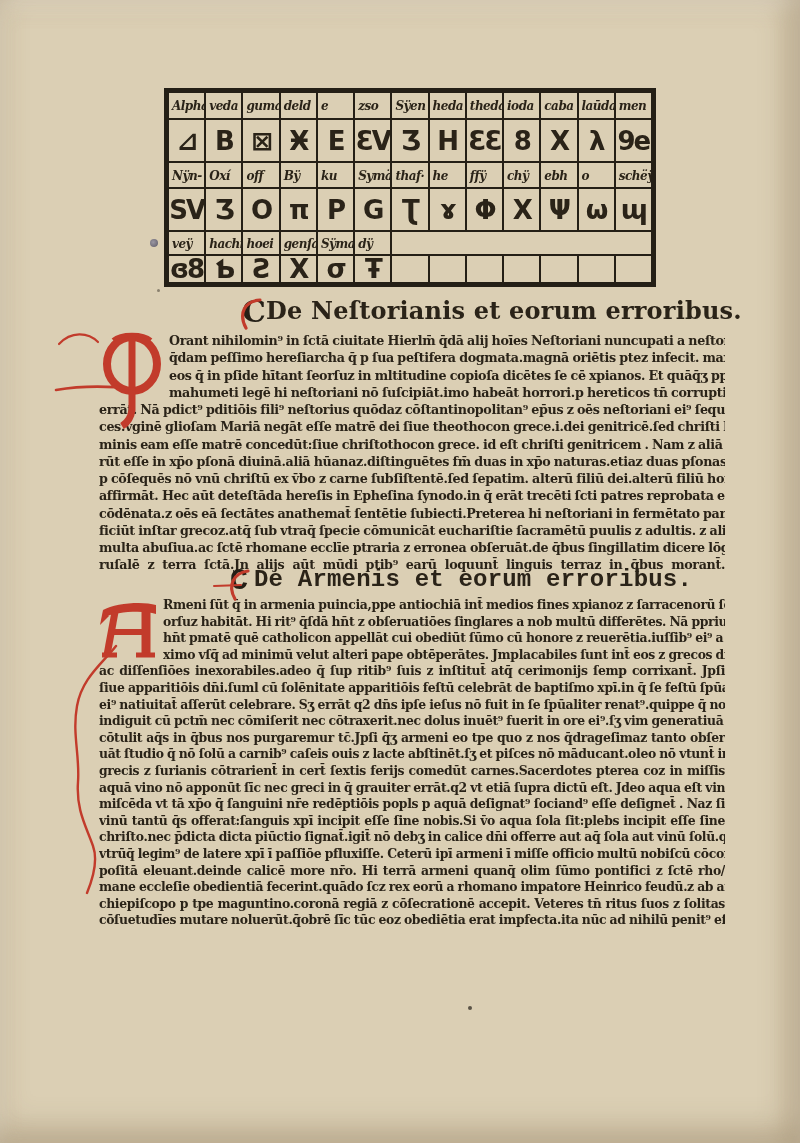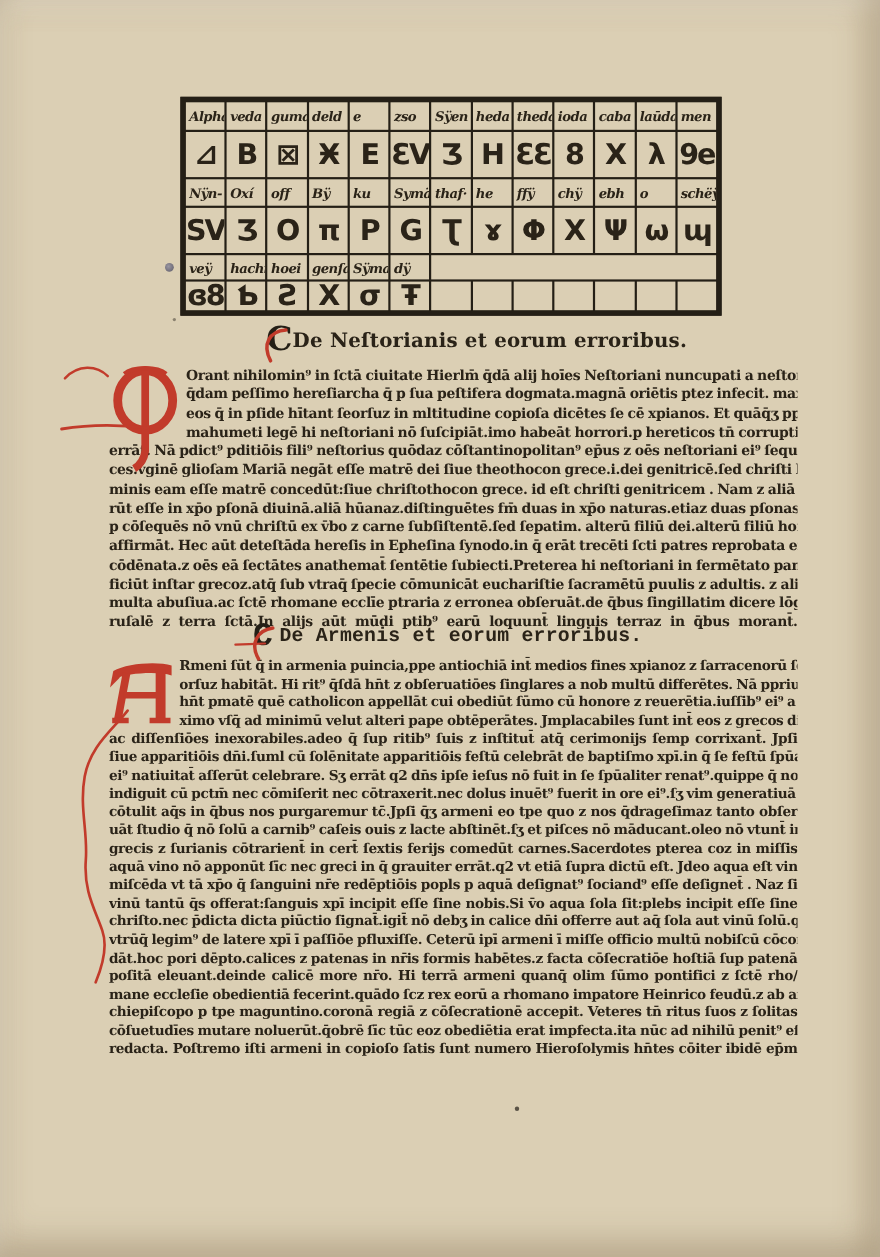--- a/index.html
+++ b/index.html
@@ -16,21 +16,21 @@
   
   .alpha-table{position:absolute;left:164px;top:88px;width:492px;height:199px;
     box-sizing:border-box;border:5px solid #241f16;background:#241f16;
     display:grid;grid-template-columns:repeat(13,1fr);grid-template-rows:25px 41px 24px 41px 22px 1fr;gap:2px;}
   .cell{background:#dbcfb4;overflow:hidden;display:flex;align-items:center;}
   .cell.names{font-size:12px;font-weight:bold;padding:1px 0 0 3px;letter-spacing:-0.5px;justify-content:flex-start;font-style:italic;}
   .cell.glyphs{font-family:"DejaVu Sans",sans-serif;font-size:26px;font-weight:bold;justify-content:center;letter-spacing:-2px;}
   
   .heading{position:absolute;white-space:nowrap;font-weight:bold;}
   .heading .pilcrow{position:relative;display:inline-block;width:24px;font-size:30px;line-height:26px;vertical-align:-3px;color:#241f16;}
-  .heading .htext{font-size:18px;letter-spacing:0.2px;}
+  .heading .htext{font-size:24px;letter-spacing:0.2px;}
   .h1{left:242px;top:296px;}
   .h2{left:230px;top:566px;font-family:Liberation Mono, monospace;}
   
   .para{position:absolute;width:626px;left:99px;text-align:justify;}
   .para .line{white-space:nowrap;overflow:hidden;text-align:justify;text-align-last:justify;font-weight:bold;letter-spacing:-0.35px;word-spacing:-0.6px;}
   .p1{top:332px;}
   .p1 .line{font-size:12.7px;line-height:17.25px;}
   .p2{top:597px;}
   .p2 .line{font-size:12.4px;line-height:16.6px;}
   .line:last-child{text-align-last:justify;}
@@ -186,26 +186,24 @@
         <div class="line">ei⁹ natiuitat̄ aſſerūt celebrare. Sʒ errāt q2 dn̄s ipſe ieſus nō fuit in ſe ſpūaliter renat⁹.quippe q̄ non</div>
         <div class="line">indiguit cū pctm̄ nec cōmiſerit nec cōtraxerit.nec dolus inuēt⁹ fuerit in ore ei⁹.ſʒ vim generatiuā tūc</div>
         <div class="line">cōtulit aq̄s in q̄bus nos purgaremur tc̄.Jpſi q̄ʒ armeni eo tpe quo z nos q̄drageſimaz tanto obſer</div>
         <div class="line">uāt ſtudio q̄ nō ſolū a carnib⁹ caſeis ouis z lacte abſtinēt.ſʒ et piſces nō māducant.oleo nō vtunt̄ in</div>
         <div class="line">grecis z ſurianis cōtrarient̄ in cert̄ ſextis ferijs comedūt carnes.Sacerdotes pterea coz in miſſis</div>
         <div class="line">aquā vino nō apponūt ſīc nec greci in q̄ grauiter errāt.q2 vt etiā ſupra dictū eſt. Jdeo aqua eſt vino</div>
         <div class="line">miſcēda vt tā xp̄o q̄ ſanguini nr̄e redēptiōis popls p aquā deſignat⁹ ſociand⁹ eſſe deſignet̄ . Naz ſi</div>
         <div class="line">vinū tantū q̄s offerat:ſanguis xpī incipit eſſe ſine nobis.Si v̄o aqua ſola ſit:plebs incipit eſſe ſine</div>
         <div class="line">chriſto.nec p̄dicta dicta piūctio ſignat̄.igit̄ nō debʒ in calice dn̄i offerre aut aq̄ ſola aut vinū ſolū.q2</div>
         <div class="line">vtrūq̄ legim⁹ de latere xpī ī paſſiōe pfluxiſſe. Ceterū ipī armeni ī miſſe officio multū nobiſcū cōcor/</div>
-        <div class="line">dāt.hoc pori dēpto.calices z patenas in nr̄is formis habētes.z facta cōſecratiōe hoſtiā ſup patenā</div>
         <div class="line">poſitā eleuant.deinde calicē more nr̄o.   Hi terrā armeni quanq̄ olim ſūmo pontifici z ſctē rho/</div>
         <div class="line">mane eccleſie obedientiā fecerint.quādo ſcz rex eorū a rhomano impatore Heinrico feudū.z ab ar</div>
         <div class="line">chiepiſcopo p tpe maguntino.coronā regiā z cōſecrationē accepit. Veteres tn̄ ritus ſuos z ſolitas</div>
         <div class="line">cōſuetudīes mutare noluerūt.q̄obrē ſīc tūc eoz obediētia erat impfecta.ita nūc ad nihilū penit⁹ eſt</div>
-        <div class="line">redacta. Poſtremo iſti armeni in copioſo ſatis ſunt numero Hieroſolymis hn̄tes cōiter ibidē ep̄m</div>
       </div>
   </div>
 
   <svg class="rubric-svg" width="800" height="1143" viewBox="0 0 800 1143">
     <path d="M260,300 C245,301 238,313 246,328" fill="none" stroke="#c23b2b" stroke-width="3.2" stroke-linecap="round"></path>
     <path d="M248,571 C234,573 227,585 235,599" fill="none" stroke="#c23b2b" stroke-width="3.2" stroke-linecap="round"></path>
     <path d="M98,342 C88,332 71,331 59,344" fill="none" stroke="#c23b2b" stroke-width="2.2" stroke-linecap="round"></path>
     <path d="M56,390 C80,386 110,386 134,389" fill="none" stroke="#c23b2b" stroke-width="2.6" stroke-linecap="round"></path>
     <path d="M214,586 L241,585" stroke="#c23b2b" stroke-width="2" stroke-linecap="round"></path>
     <path d="M116,646 C102,664 82,678 77,706 C72,734 80,756 78,782 C76,810 86,826 93,846 C98,860 94,876 87,893" fill="none" stroke="#c23b2b" stroke-width="2.4" stroke-linecap="round"></path>

